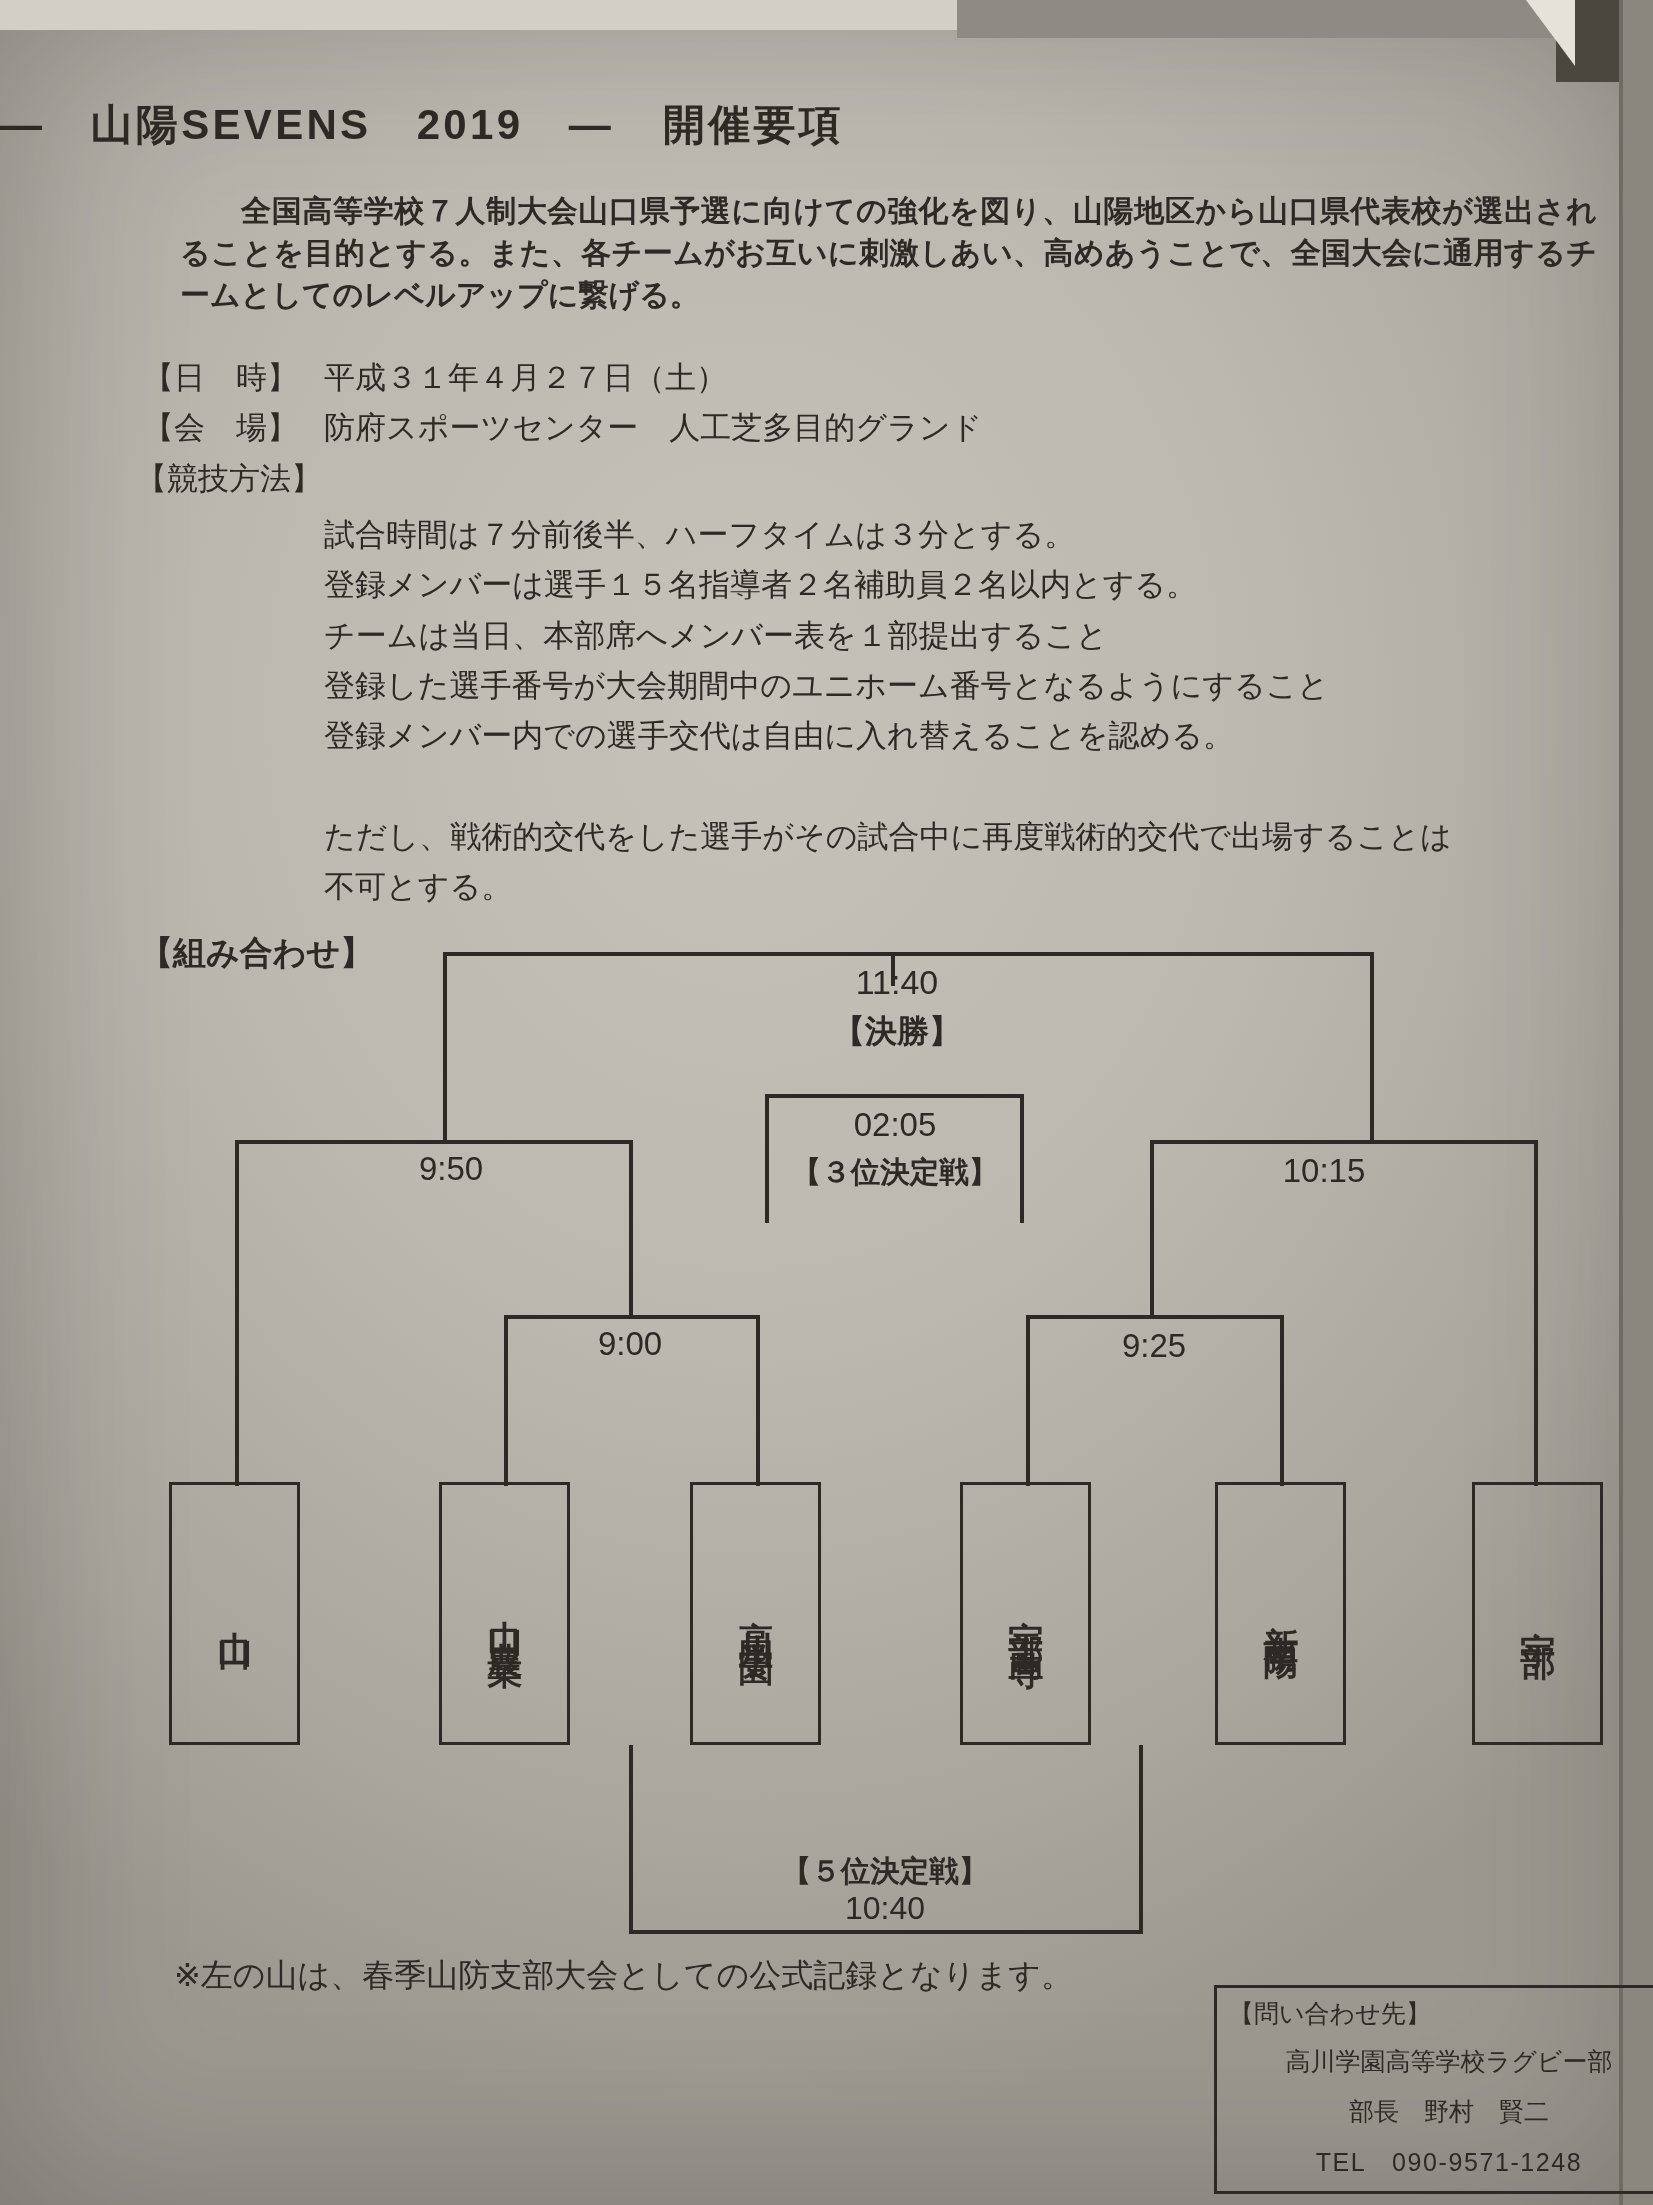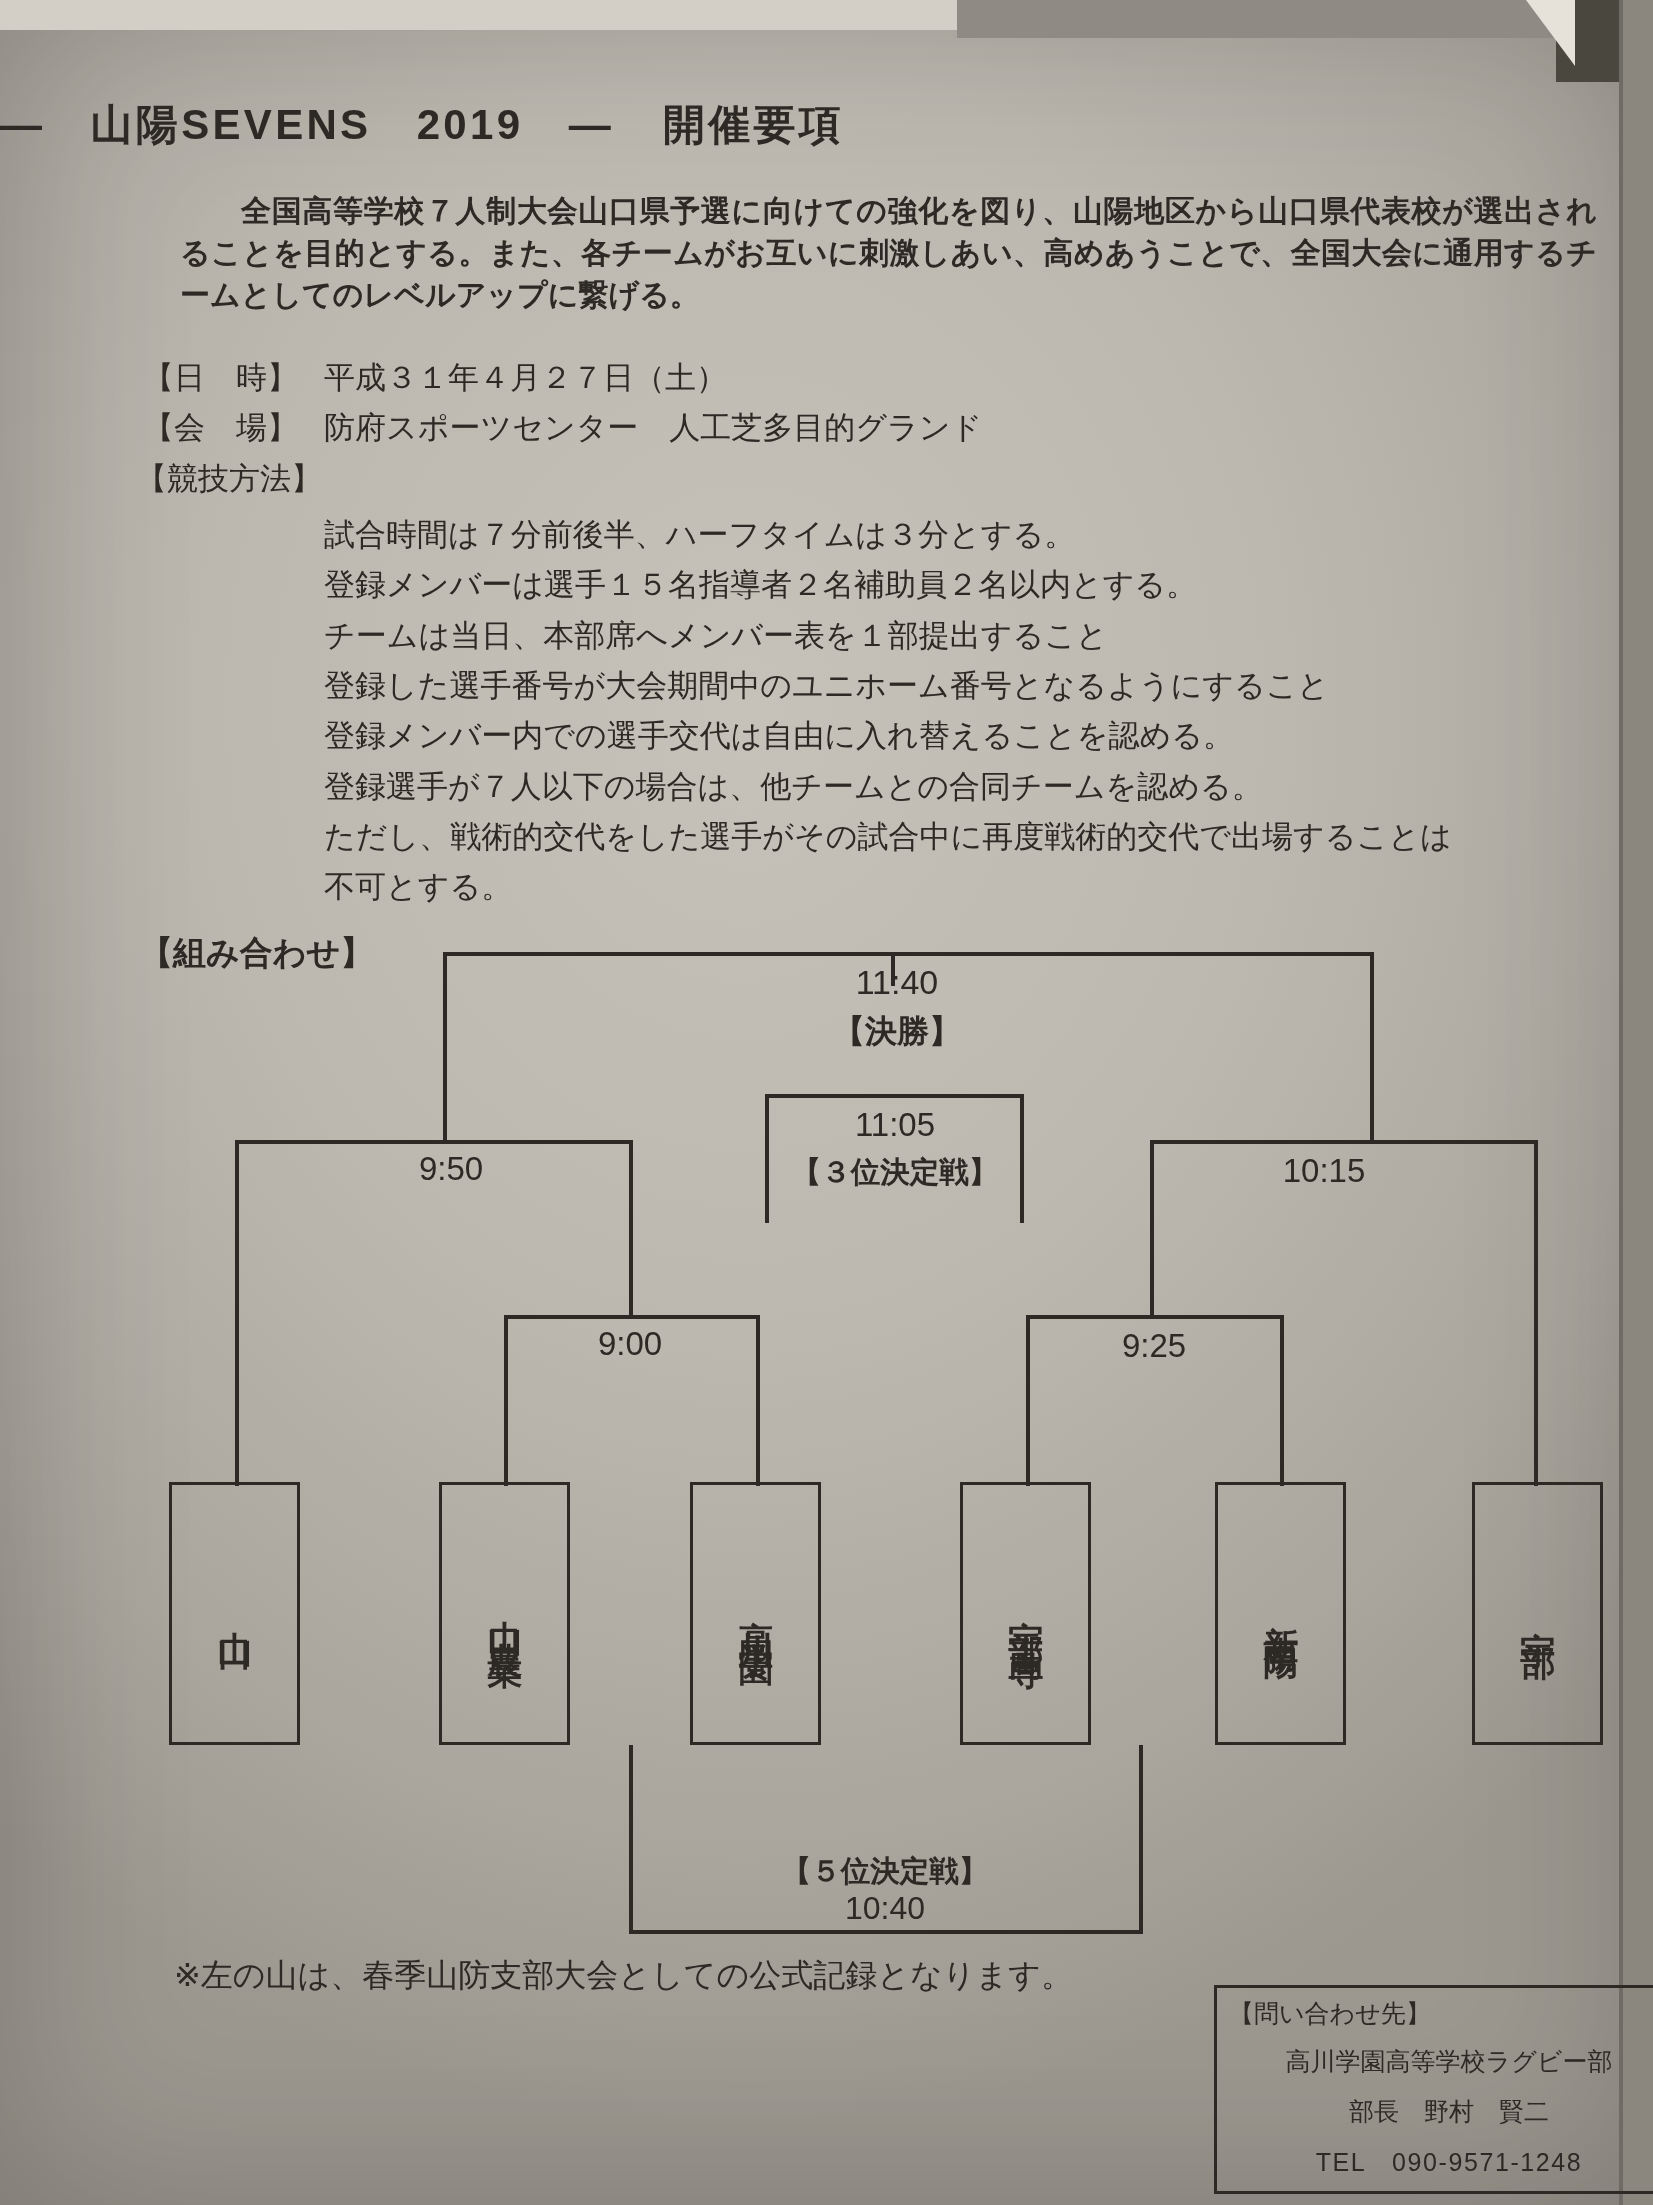--- a/index.html
+++ b/index.html
@@ -52,21 +52,20 @@
   <div class="txt meta" style="left:324px;top:357px;">平成３１年４月２７日（土）</div>
   <div class="txt meta" style="left:143px;top:407px;">【会　場】</div>
   <div class="txt meta" style="left:324px;top:407px;">防府スポーツセンター　人工芝多目的グランド</div>
   <div class="txt meta" style="left:136px;top:458px;">【競技方法】</div>
 
   <div class="txt rule" style="left:324px;top:514px;">試合時間は７分前後半、ハーフタイムは３分とする。</div>
   <div class="txt rule" style="left:324px;top:564px;">登録メンバーは選手１５名指導者２名補助員２名以内とする。</div>
   <div class="txt rule" style="left:324px;top:615px;">チームは当日、本部席へメンバー表を１部提出すること</div>
   <div class="txt rule" style="left:324px;top:665px;">登録した選手番号が大会期間中のユニホーム番号となるようにすること</div>
   <div class="txt rule" style="left:324px;top:715px;">登録メンバー内での選手交代は自由に入れ替えることを認める。</div>
-  <div class="txt rule" style="left:324px;top:766px;">登録選手が７人以下の場合は、他チームとの合同チームを認める。</div>
   <div class="txt rule" style="left:324px;top:816px;">ただし、戦術的交代をした選手がその試合中に再度戦術的交代で出場することは</div>
   <div class="txt rule" style="left:324px;top:866px;">不可とする。</div>
 
   <div class="txt" style="left:140px;top:906px;font-size:33px;font-weight:600;margin-top:25px;">【組み合わせ】</div>
 
   <div class="ln" style="left:443px;top:952px;width:931px;"></div>
   <div class="lv" style="left:891px;top:952px;height:34px;"></div>
   <div class="lv" style="left:443px;top:952px;height:192px;"></div>
   <div class="lv" style="left:1370px;top:952px;height:192px;"></div>
 
@@ -88,21 +87,21 @@
   <div class="lv" style="left:765px;top:1094px;height:129px;"></div>
   <div class="lv" style="left:1020px;top:1094px;height:129px;"></div>
 
   <div class="lv" style="left:629px;top:1745px;height:189px;"></div>
   <div class="lv" style="left:1139px;top:1745px;height:189px;"></div>
   <div class="ln" style="left:629px;top:1930px;width:514px;"></div>
 
   <div class="txt ctr btime" style="left:897px;top:963px;font-size:34px;">11:40</div>
   <div class="txt ctr btime" style="left:897px;top:1010px;font-size:32px;font-weight:600;">【決勝】</div>
 
-  <div class="txt ctr btime" style="left:895px;top:1106px;font-size:33px;">11:05</div>
+  <div class="txt ctr btime" style="left:895px;top:1106px;font-size:33px;">02:05</div>
   <div class="txt ctr btime" style="left:895px;top:1153px;font-size:29.5px;font-weight:600;">【３位決定戦】</div>
 
   <div class="txt ctr btime" style="left:451px;top:1150px;font-size:33px;">9:50</div>
   <div class="txt ctr btime" style="left:1300px;top:1152px;font-size:33px;margin-left:24px;">10:15</div>
 
   <div class="txt ctr btime" style="left:630px;top:1325px;font-size:33px;">9:00</div>
   <div class="txt ctr btime" style="left:1154px;top:1327px;font-size:33px;">9:25</div>
 
   <div class="txt ctr btime" style="left:885px;top:1852px;font-size:29.5px;font-weight:600;">【５位決定戦】</div>
   <div class="txt ctr btime" style="left:885px;top:1890px;font-size:32px;">10:40</div>

